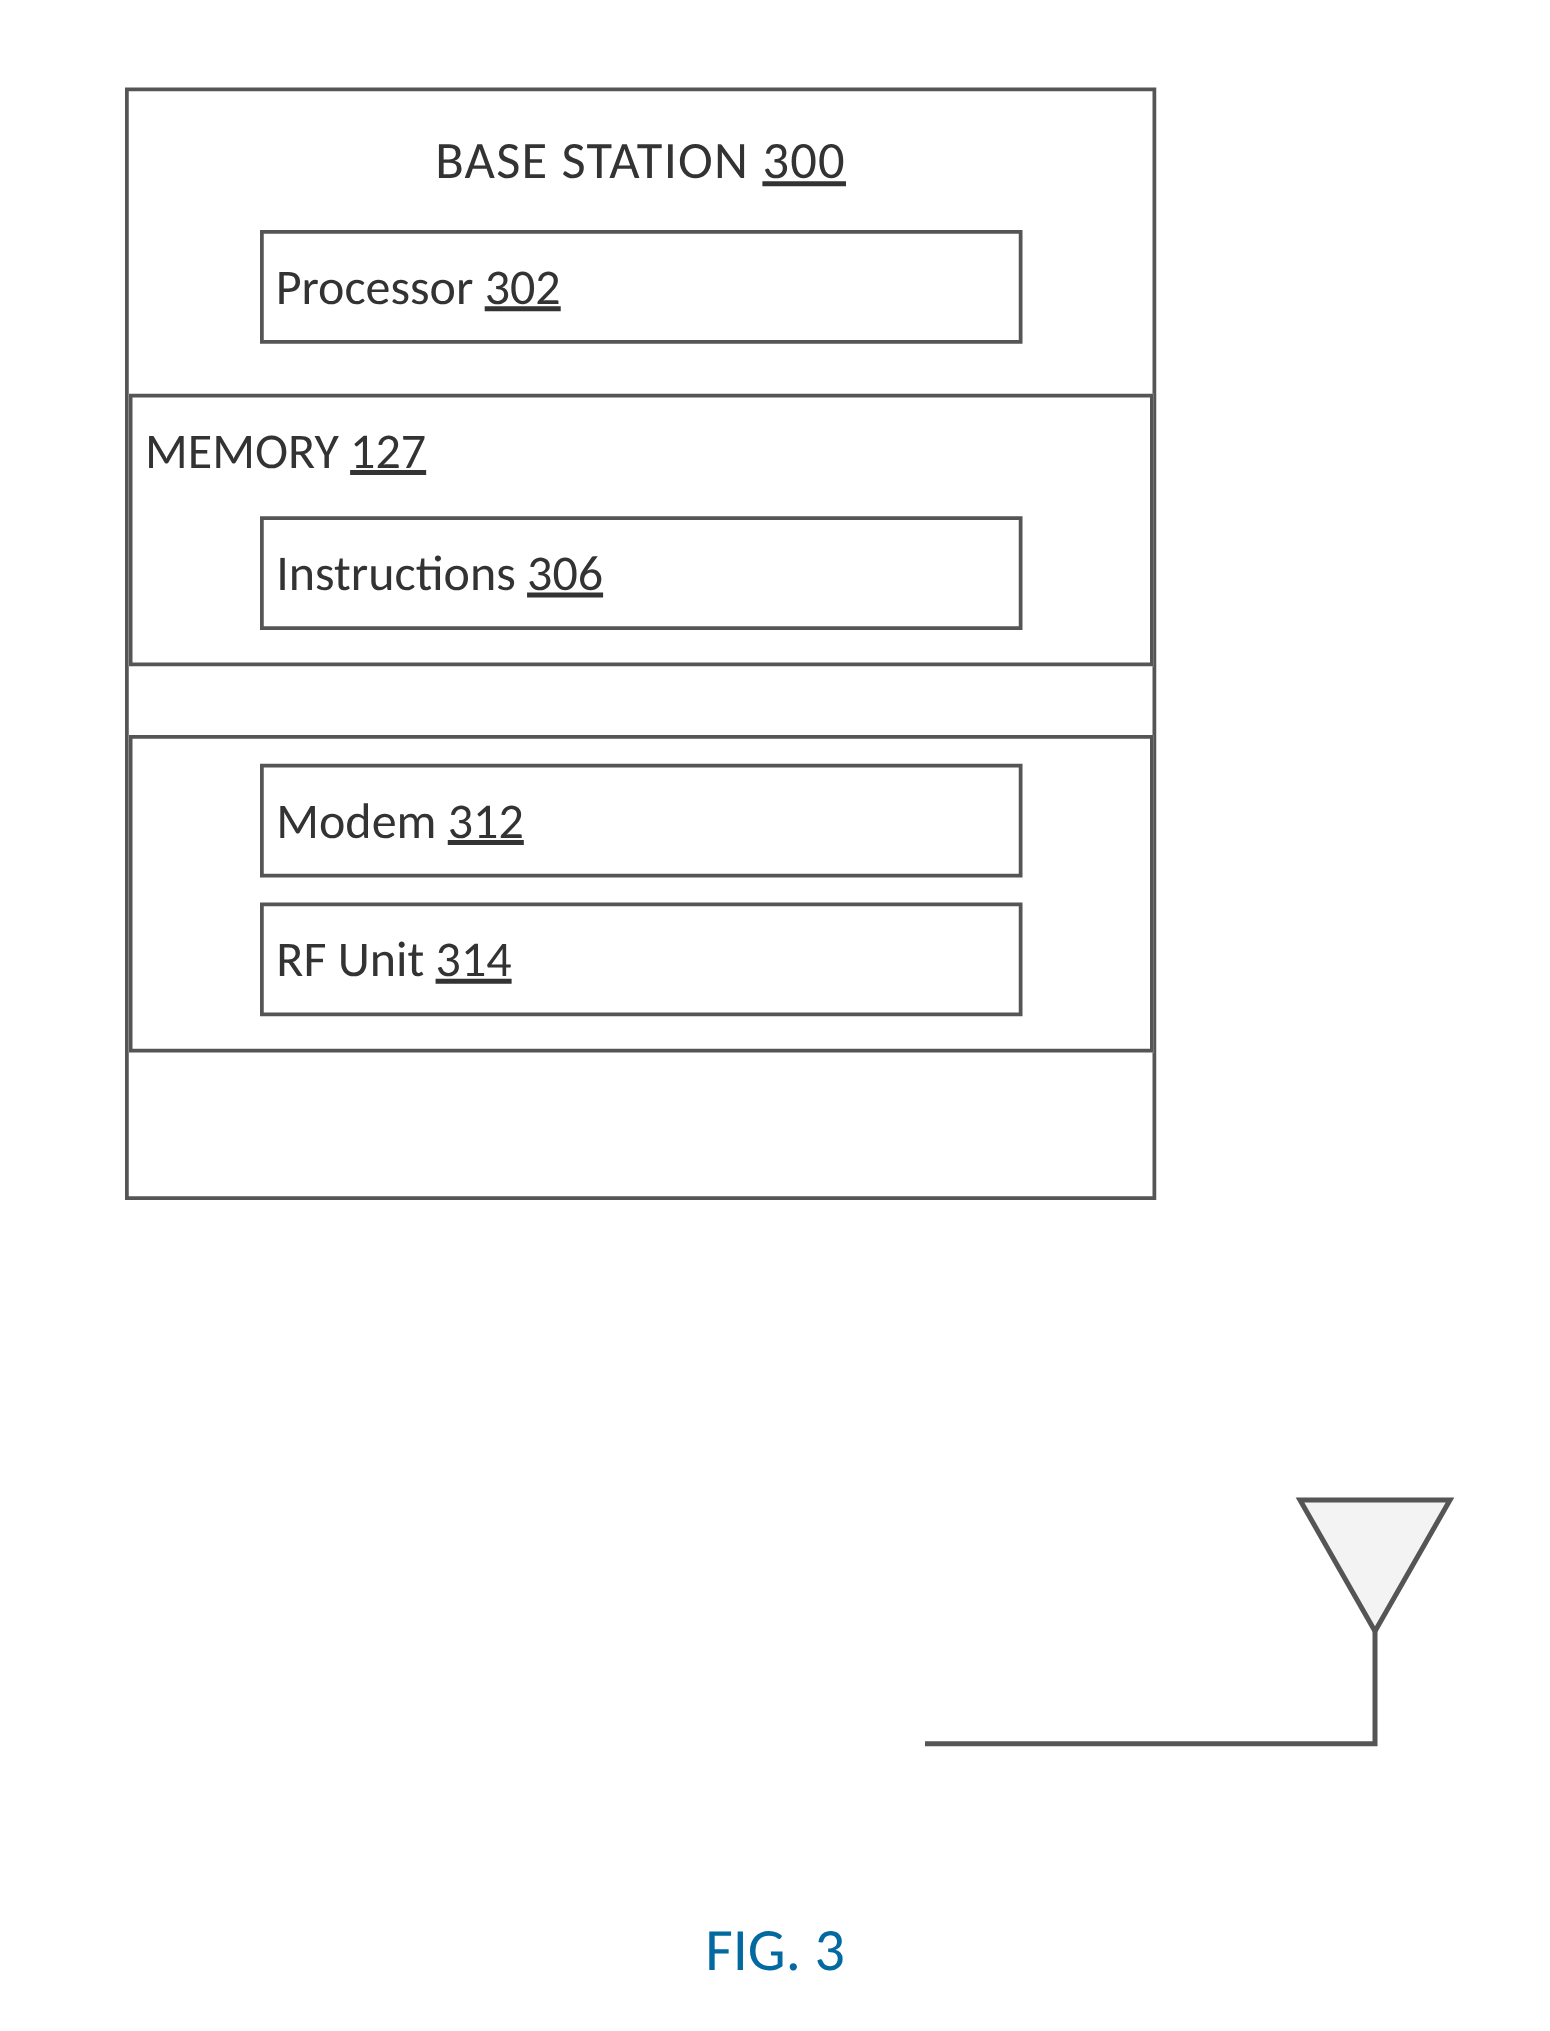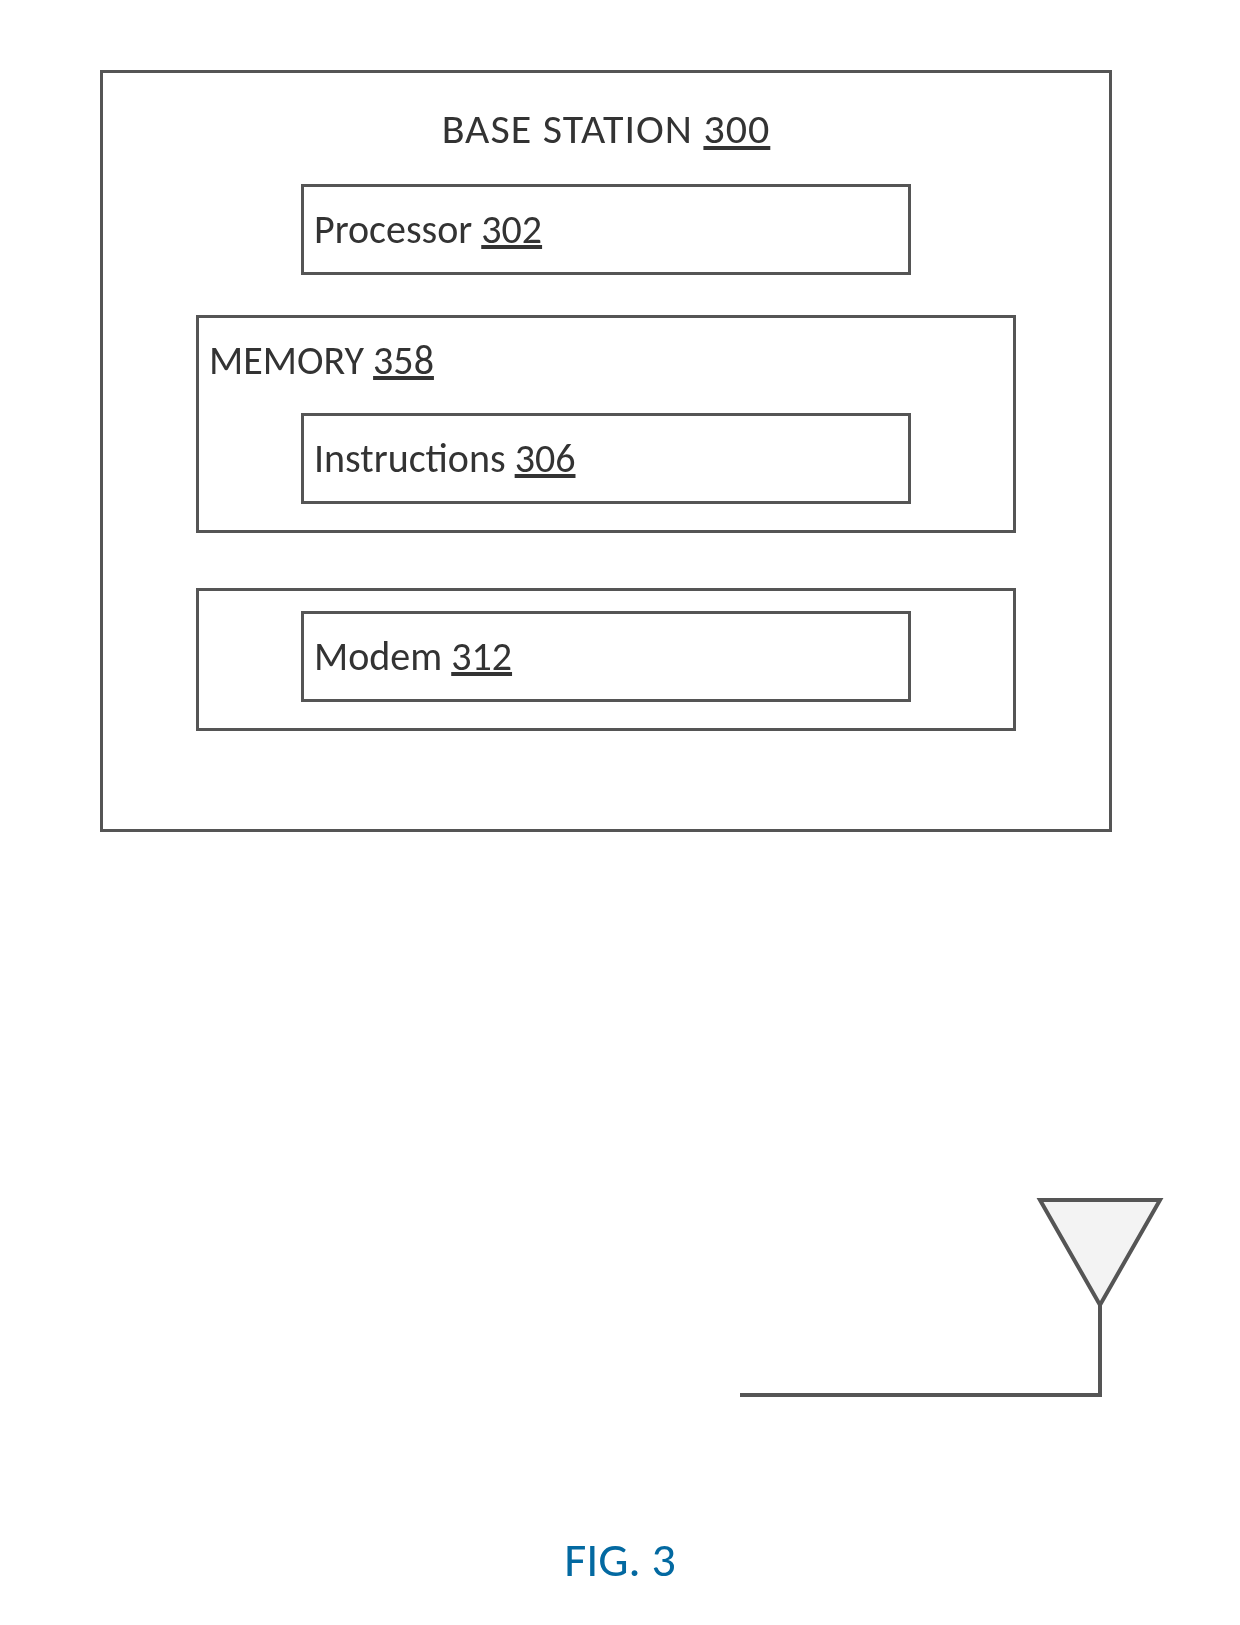--- a/index.html
+++ b/index.html
@@ -12,24 +12,24 @@
   .page {
     position: relative;
     width: 1240px;
     height: 1625px;
     background: #fff;
   }
   .outer {
     position: absolute;
     left: 100px;
     top: 70px;
-    width: 1012px;
+    width: 825px;
     border: 3px solid #555;
     box-sizing: border-box;
-    padding-bottom: 43px;
+    padding-bottom: 60px;
   }
   .title {
     text-align: center;
     font-size: 42px;
     padding: 30px 10px 30px 10px;
     letter-spacing: 1px;
   }
   .ref {
     text-decoration: underline;
   }
@@ -105,38 +105,44 @@
     <div class="box b-processor">
       <div class="box-heading">
         <span>Processor</span>
         <span class="ref">302</span>
       </div>
     </div>
 
     <div class="box b-memory">
       <div class="box-heading">
         <span>MEMORY</span>
-        <span class="ref">358</span>
+        <span class="ref">127</span>
       </div>
       <div class="box b-instructions">
         <div class="box-heading">
           <span>Instructions</span>
           <span class="ref">306</span>
         </div>
       </div>
     </div>
 
 
     <div class="box b-transceiver">
       <div class="box b-modem">
         <div class="box-heading">
           <span>Modem</span>
           <span class="ref">312</span>
         </div>
       </div>
+      <div class="box b-rf">
+        <div class="box-heading">
+          <span>RF Unit</span>
+          <span class="ref">314</span>
+        </div>
+      </div>
     </div>
 
   </div>
 
   <svg class="antenna-wire" width="1240" height="1625" viewBox="0 0 1240 1625" style="left:0; top:0;">
 
     <path d="M 740 1395 L 1100 1395 L 1100 1305" stroke-width="4"></path>
 
     <path d="M 1040 1200 L 1160 1200 L 1100 1305 Z" stroke-width="4" fill="#f3f3f3"></path>
   </svg>

